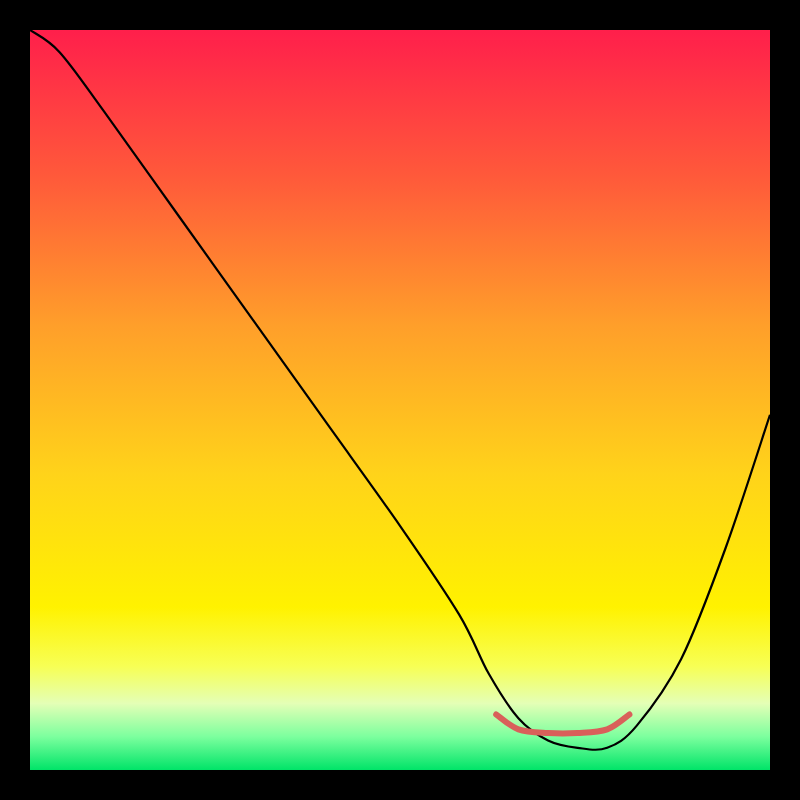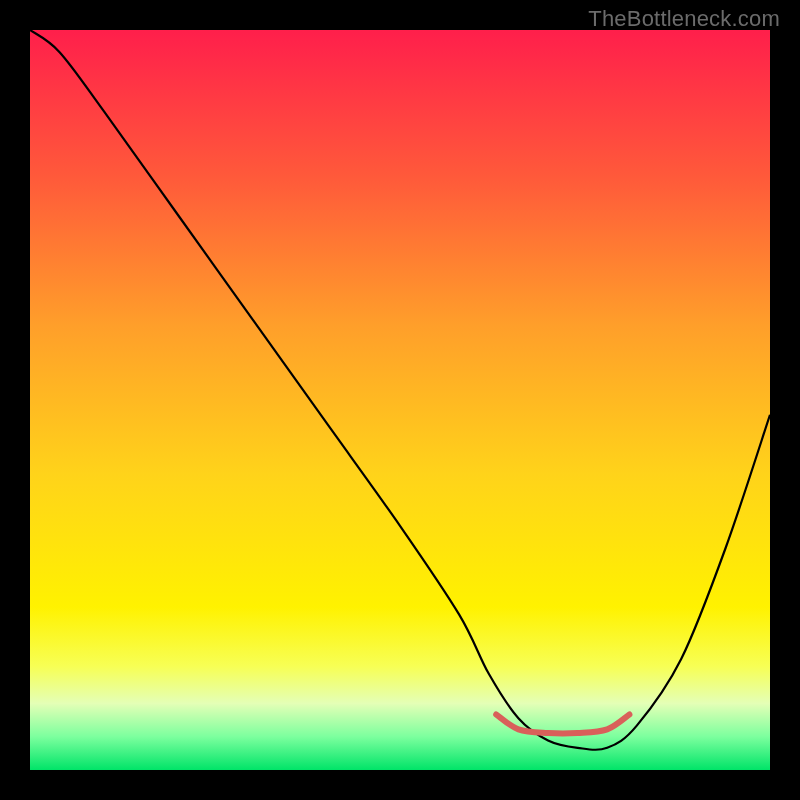--- a/index.html
+++ b/index.html
@@ -32,21 +32,20 @@
     color: #6b6b6b;
     font-weight: 500;
     letter-spacing: 0.2px;
   }
   svg { display: block; }
 </style>
 </head>
 <body>
 
 <div class="frame">
-  <div class="watermark">TheBottleneck.com</div>
   <div class="plot-area">
     <svg id="chart-svg" width="740" height="740" viewBox="0 0 740 740">
         <defs>
           <linearGradient id="bg-grad" x1="0" y1="0" x2="0" y2="1">
             <stop offset="0%" stop-color="#ff1f4b"></stop>
             <stop offset="20%" stop-color="#ff5a3a"></stop>
             <stop offset="40%" stop-color="#ff9f2a"></stop>
             <stop offset="60%" stop-color="#ffd31a"></stop>
             <stop offset="78%" stop-color="#fff200"></stop>
             <stop offset="86%" stop-color="#f7ff55"></stop>

